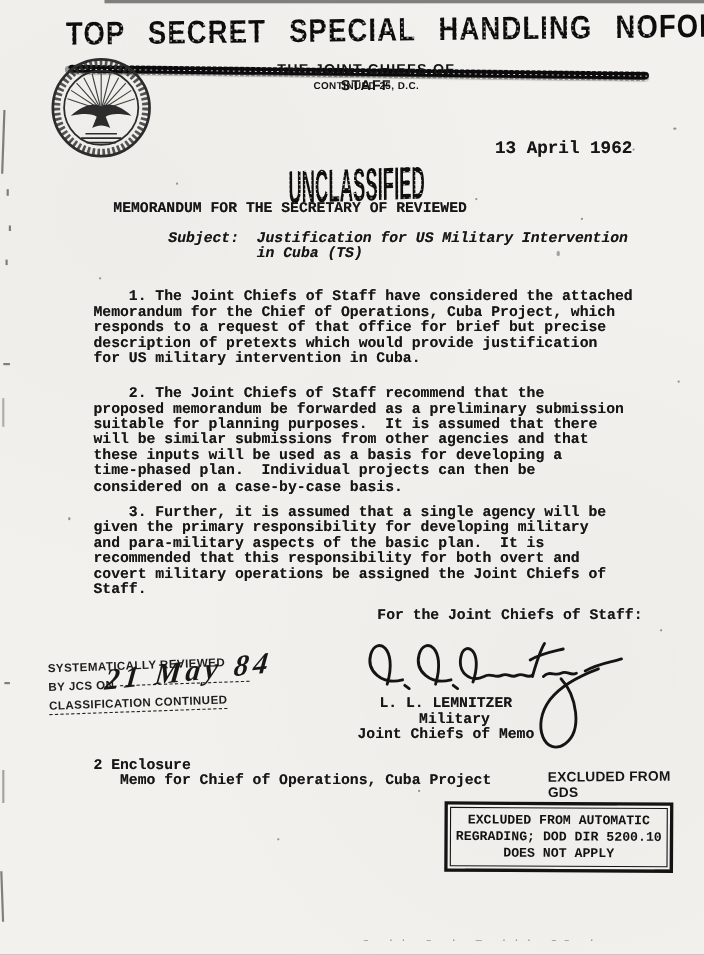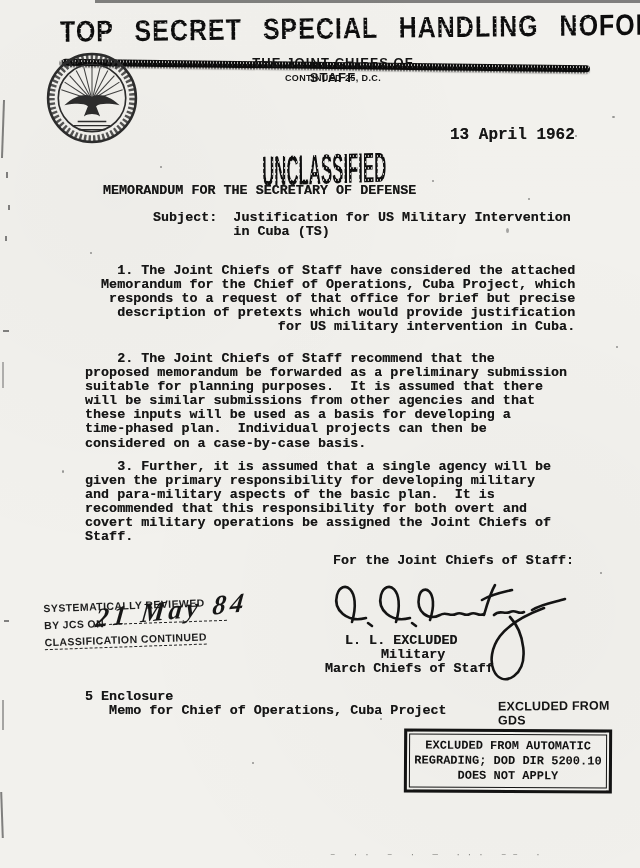--- a/index.html
+++ b/index.html
@@ -141,78 +141,78 @@
 
   <div class="abs stamp-sans" style="left:248px;top:55px;width:170px;text-align:center;font-size:13px;letter-spacing:1.1px;">THE JOINT CHIEFS OF STAFF</div>
   <div class="abs stamp-sans" style="left:283px;top:73px;width:100px;text-align:center;font-size:9px;letter-spacing:0.4px;">CONTINUED 25, D.C.</div>
 
   <div class="abs distress" style="left:262px;top:112px;">
     <div class="unclassified">UNCLASSIFIED</div>
   </div>
 
   <div class="abs typed" style="left:450px;top:128px;font-size:16px;">13 April 1962</div>
 
-  <div class="abs typed" style="left:103px;top:184px;">MEMORANDUM FOR THE SECRETARY OF DEFENSE</div>
-
-  <div class="abs typed" style="left:153px;top:211px;">Subject:  Justification for US Military Intervention
+  <div class="abs typed" style="left:103px;top:184px;">MEMORANDUM FOR THE SECRETARY OF REVIEWED</div>
+
+  <div class="abs typed" style="left:153px;top:211px;font-style:italic;">Subject:  Justification for US Military Intervention
           in Cuba (TS)</div>
 
-  <div class="abs typed" style="left:85px;top:264px;text-align:right;">    1. The Joint Chiefs of Staff have considered the attached
+  <div class="abs typed" style="left:85px;top:264px;">    1. The Joint Chiefs of Staff have considered the attached
 Memorandum for the Chief of Operations, Cuba Project, which
 responds to a request of that office for brief but precise
 description of pretexts which would provide justification
 for US military intervention in Cuba.</div>
   <div class="abs typed" style="left:85px;top:352px;font-family:Liberation Mono, monospace;">    2. The Joint Chiefs of Staff recommend that the
 proposed memorandum be forwarded as a preliminary submission
 suitable for planning purposes.  It is assumed that there
 will be similar submissions from other agencies and that
 these inputs will be used as a basis for developing a
 time-phased plan.  Individual projects can then be
 considered on a case-by-case basis.</div>
   <div class="abs typed" style="left:85px;top:460px;">    3. Further, it is assumed that a single agency will be
 given the primary responsibility for developing military
 and para-military aspects of the basic plan.  It is
 recommended that this responsibility for both overt and
 covert military operations be assigned the Joint Chiefs of
 Staff.</div>
 
-  <div class="abs typed" style="left:333px;top:554px;">For the Joint Chiefs of Staff:</div>
+  <div class="abs typed" style="left:343px;top:554px;">For the Joint Chiefs of Staff:</div>
 
   <div class="abs" style="left:330px;top:570px;">
     <svg width="240" height="140" viewBox="0 0 240 140" aria-label="L. L. Lemnitzer">
       <g fill="none" stroke="#141414" stroke-width="2.6" stroke-linecap="round">
         <path d="M22,52 C32,18 12,8 7,25 C3,40 17,53 36,48"></path>
         <path d="M38,53 l4,3"></path>
         <path d="M66,52 C76,18 56,8 51,25 C47,40 61,53 80,48"></path>
         <path d="M82,53 l4,3"></path>
         <path d="M100,50 C110,20 92,12 89,27 C86,42 98,51 110,45 C116,41 120,47 126,44 C132,41 134,47 140,44 C146,41 148,47 154,44"></path>
         <path d="M154,45 C158,31 162,20 165,15"></path>
         <path d="M152,30 C162,24 174,22 182,20"></path>
         <path d="M164,45 C170,39 174,45 180,42 C186,39 188,45 194,42"></path>
         <path d="M180,47 C194,62 200,94 184,106 C166,119 152,90 170,66 C180,53 198,44 214,38"></path>
         <path d="M202,40 C214,33 226,32 235,29"></path>
       </g>
     </svg>
   </div>
 
-  <div class="abs typed" style="left:345px;top:634px;">L. L. EXCLUDED</div>
+  <div class="abs typed" style="left:345px;top:634px;">L. L. LEMNITZER</div>
   <div class="abs typed" style="left:381px;top:648px;">Military</div>
-  <div class="abs typed" style="left:325px;top:662px;">March Chiefs of Staff</div>
+  <div class="abs typed" style="left:325px;top:662px;">Joint Chiefs of Memo</div>
 
   <div class="abs review-stamp" style="left:44px;top:597px;">
     <div>SYSTEMATICALLY REVIEWED</div>
     <div>
       <span>BY JCS ON</span><span class="dash-fill"></span>
     </div>
     <div><span class="u-dash">CLASSIFICATION CONTINUED</span></div>
   </div>
 
   <div class="abs handwriting" style="left:95px;top:595px;">21 May 84</div>
 
-  <div class="abs typed" style="left:85px;top:690px;">5 Enclosure
+  <div class="abs typed" style="left:85px;top:690px;">2 Enclosure
    Memo for Chief of Operations, Cuba Project</div>
 
   <div class="abs stamp-sans" style="left:498px;top:699px;font-size:12.5px;letter-spacing:0.2px;transform:rotate(-0.5deg);">EXCLUDED FROM GDS</div>
 
   <div class="abs box-stamp" style="left:404px;top:729px;width:202px;height:51px;transform:rotate(0.3deg);">
     <div>EXCLUDED FROM AUTOMATIC</div>
     <div>REGRADING; DOD DIR 5200.10</div>
     <div>DOES NOT APPLY</div>
   </div>
 

